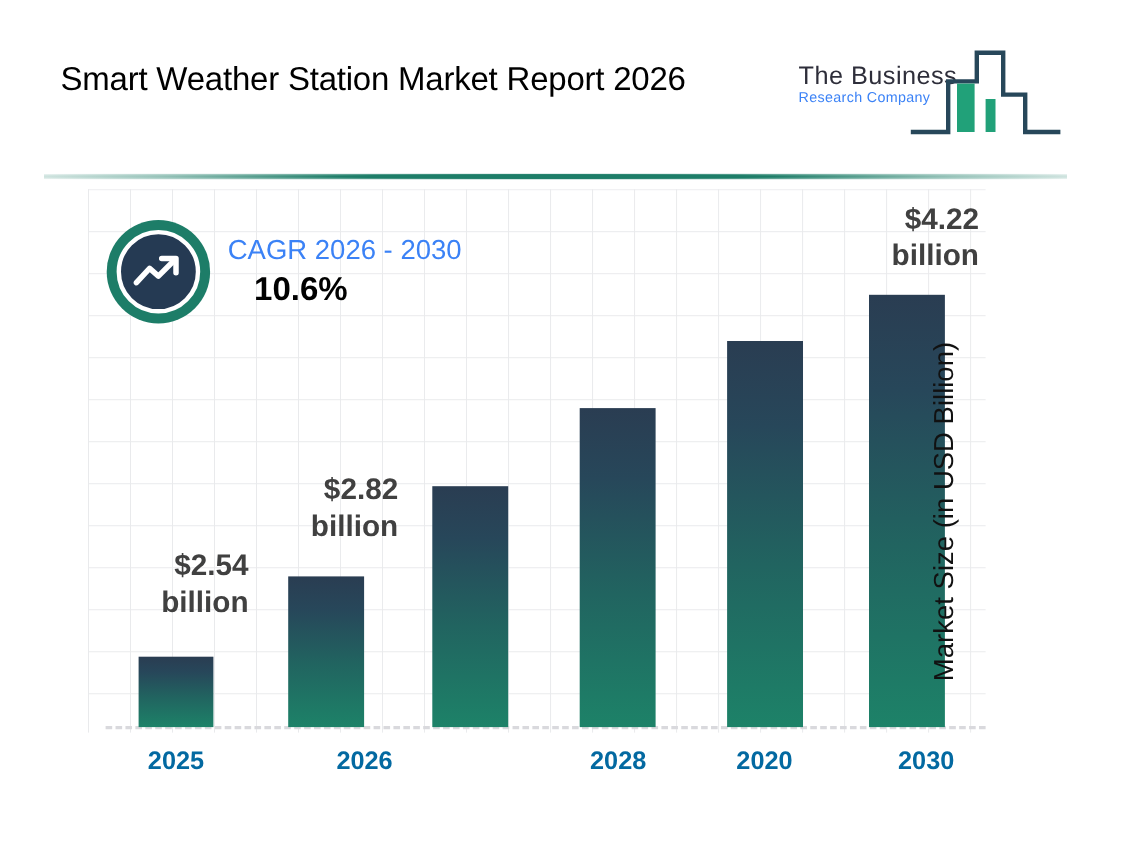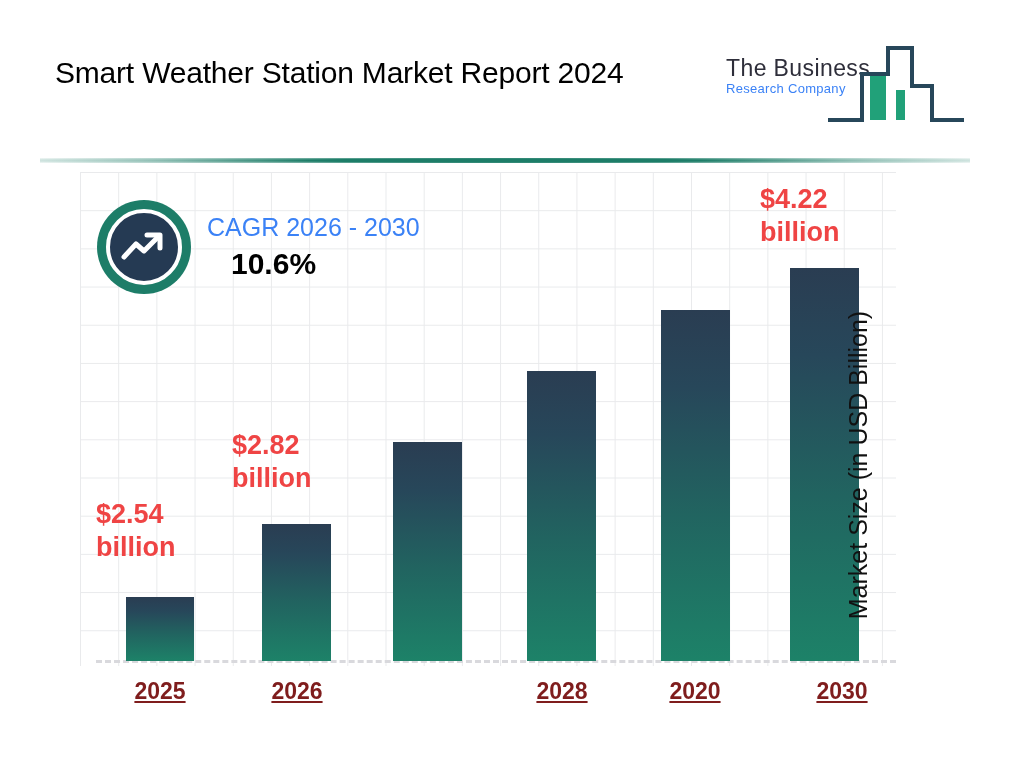--- a/index.html
+++ b/index.html
@@ -108,34 +108,33 @@
     border-top: 3px dashed #d9d9dd;
   }
   .bar {
     position: absolute;
     background: linear-gradient(to bottom, #2a3d52 0%, #27475a 22%, #216460 58%, #1d8268 100%);
   }
   .bar-label {
     position: absolute;
     font-size: 27px;
     font-weight: bold;
-    color: #ef4444;
-    text-align: left;
+    color: #404040;
+    text-align: right;
     line-height: 33px;
     white-space: nowrap;
   }
   .x-tick {
     position: absolute;
     top: 678px;
     font-size: 23px;
     font-weight: bold;
-    color: #7f1d1d;
+    color: #0369a1;
     text-align: center;
     width: 120px;
-    text-decoration: underline;
   }
 
   
   #y-axis-title {
     position: absolute;
     left: 844px;
     top: 290px;
     width: 350px;
     transform: rotate(-90deg);
     transform-origin: 175px 175px;
@@ -193,21 +192,21 @@
     color: #000000;
     line-height: 40px;
     white-space: nowrap;
     margin-left: 24px;
   }
 </style>
 </head>
 <body>
 
 <div id="header">
-  <div id="page-title">Smart Weather Station Market Report 2024</div>
+  <div id="page-title">Smart Weather Station Market Report 2026</div>
 
   <div id="logo">
     <div id="logo-text-wrap">
       <div id="logo-line1">The Business</div>
       <div id="logo-line2">Research Company</div>
     </div>
     <div id="logo-mark">
       <svg width="140" height="100" viewBox="0 0 140 100" xmlns="http://www.w3.org/2000/svg">
 
         <path d="M2 86 L36 86 L36 40 L62 40 L62 14 L86 14 L86 52 L106 52 L106 86 L138 86" fill="none" stroke="#27475a" stroke-width="4"></path>
@@ -242,21 +241,21 @@
     <div>$2.82</div>
     <div>billion</div>
   </div>
 
   <div class="bar-label" style="left:760px; top:183px; width:130px;">
     <div>$4.22</div>
     <div>billion</div>
   </div>
 
   <div class="x-tick" style="left:100px;">2025</div>
-  <div class="x-tick" style="left:237px;">2026</div>
+  <div class="x-tick" style="left:237px;text-align:right;">2026</div>
   <div class="x-tick" style="left:502px;">2028</div>
   <div class="x-tick" style="left:635px;">2020</div>
   <div class="x-tick" style="left:782px;">2030</div>
 
   <div id="y-axis-title">Market Size (in USD Billion)</div>
 
   <div id="cagr-group">
     <div id="cagr-badge">
       <div id="cagr-badge-inner">
         <svg width="46" height="36" viewBox="0 0 46 36" xmlns="http://www.w3.org/2000/svg">

